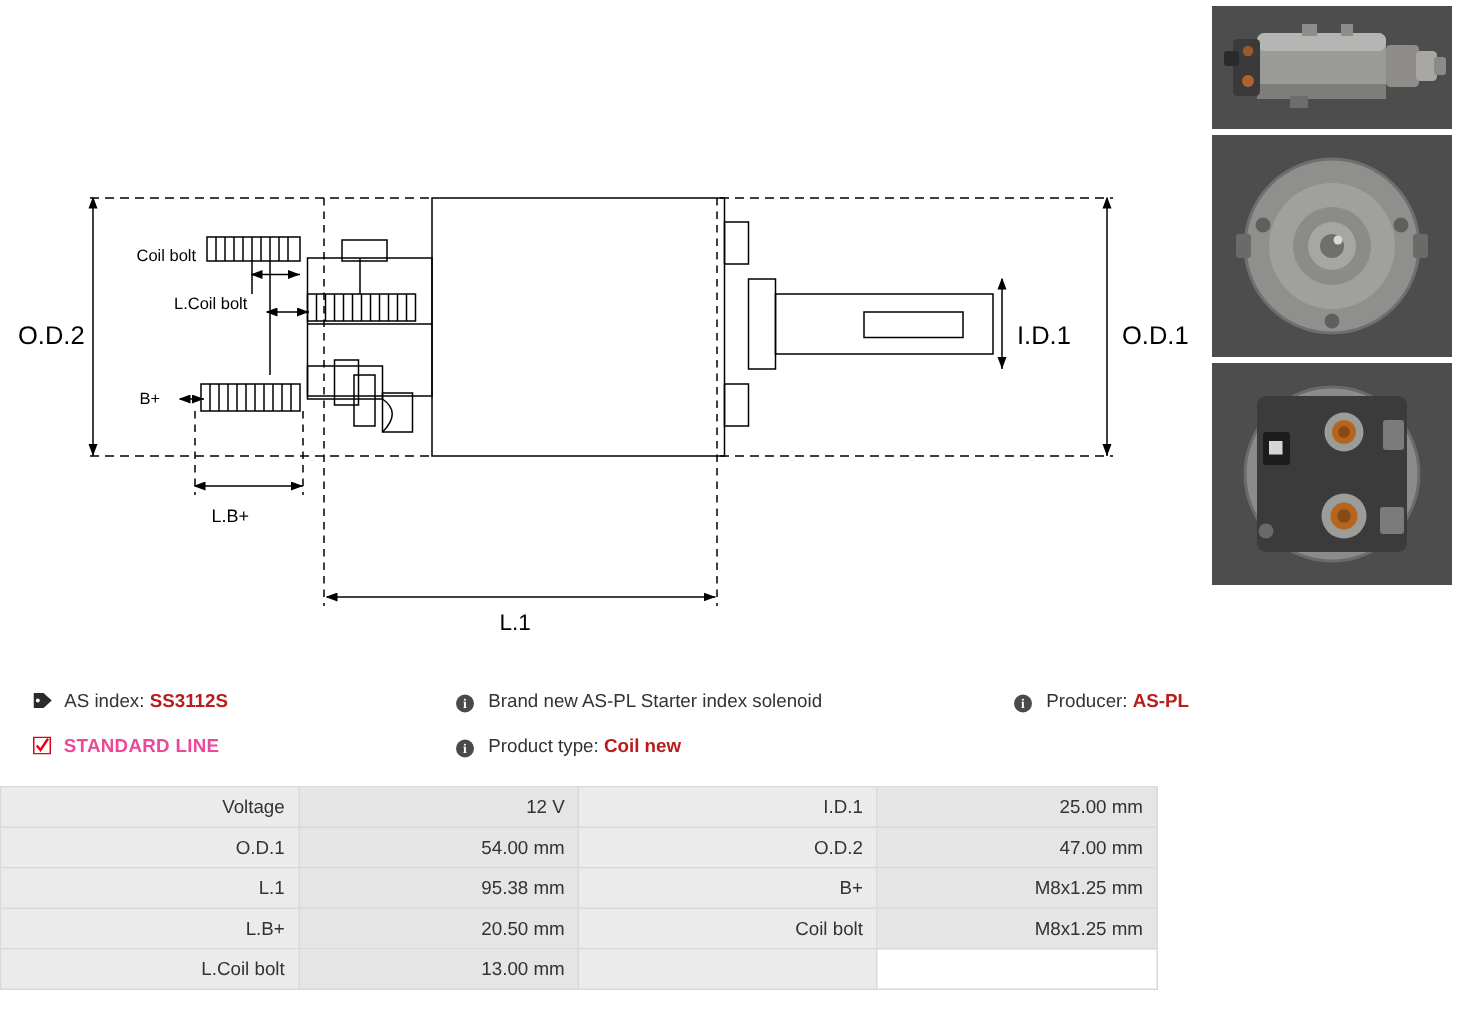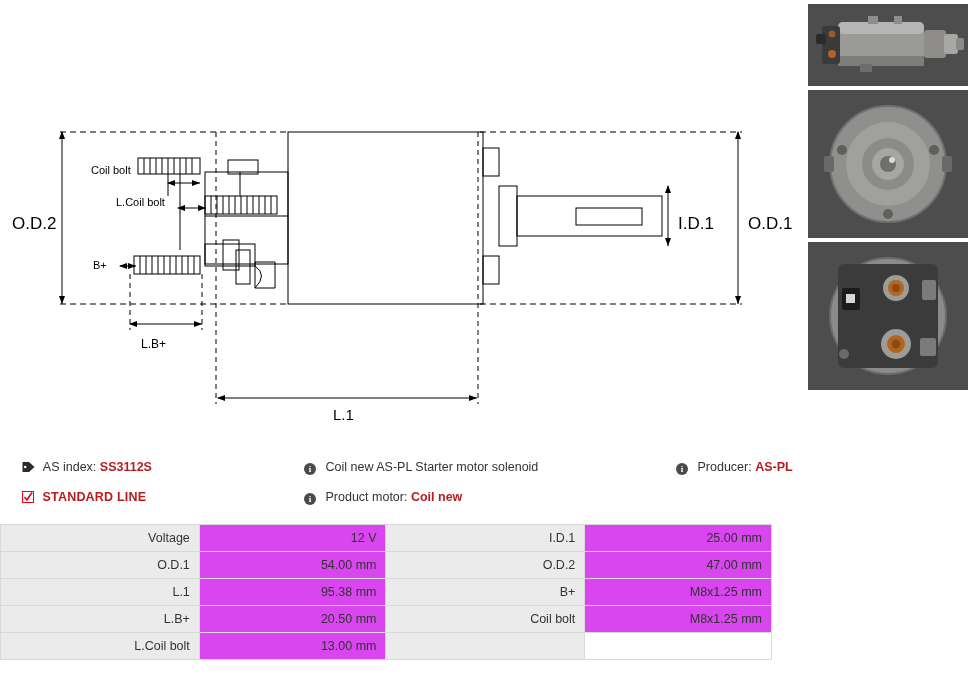--- a/index.html
+++ b/index.html
@@ -67,21 +67,21 @@
     color: #fff;
     font-size: 9px;
     font-weight: bold;
     line-height: 12px;
     text-align: center;
     font-family: "Liberation Serif", serif;
     vertical-align: -1px;
     margin-right: 6px;
   }
   .std-line {
-    color: #b91c1c;
+    color: #ec4899;
     font-weight: bold;
     font-size: 12.5px;
     letter-spacing: 0.2px;
   }
   .check-box {
     display: inline-block;
     width: 12px; height: 12px;
     vertical-align: -2px;
     margin-right: 5px;
   }
@@ -131,21 +131,21 @@
     font-size: 12.5px;
     padding: 0 9px;
     color: #333;
   }
   #spec td.k {
     background: #ebebeb;
     text-align: right;
     width: 196px;
   }
   #spec td.v {
-    background: #d946ef;
+    background: #e5e5e5;
     text-align: right;
     width: 184px;
   }
   #spec td.blank {
     background: #ebebeb;
   }
   #spec td.blank2 {
     background: #ffffff;
   }
 </style>
@@ -361,26 +361,26 @@
         <svg width="12" height="12" viewBox="0 0 12 12">
           <rect x="0.5" y="0.5" width="11" height="11" fill="none" stroke="#e4001b"></rect>
           <path d="M2.5,6 L5,9 L10,1.5" fill="none" stroke="#e4001b" stroke-width="1.6"></path>
         </svg>
       </span>
       <span class="std-line">STANDARD LINE</span>
     </div>
 
     <div class="info-cell" style="left:304px; top:12px;">
       <span class="i-icon">i</span>
-      <span class="lbl">Coil new AS-PL Starter motor solenoid</span>
+      <span class="lbl">Brand new AS-PL Starter index solenoid</span>
     </div>
 
     <div class="info-cell" style="left:304px; top:42px;">
       <span class="i-icon">i</span>
-      <span class="lbl">Product motor:</span>
+      <span class="lbl">Product type:</span>
       <b>Coil new</b>
     </div>
 
     <div class="info-cell" style="left:676px; top:12px;">
       <span class="i-icon">i</span>
       <span class="lbl">Producer:</span>
       <b>AS-PL</b>
     </div>
 
 

